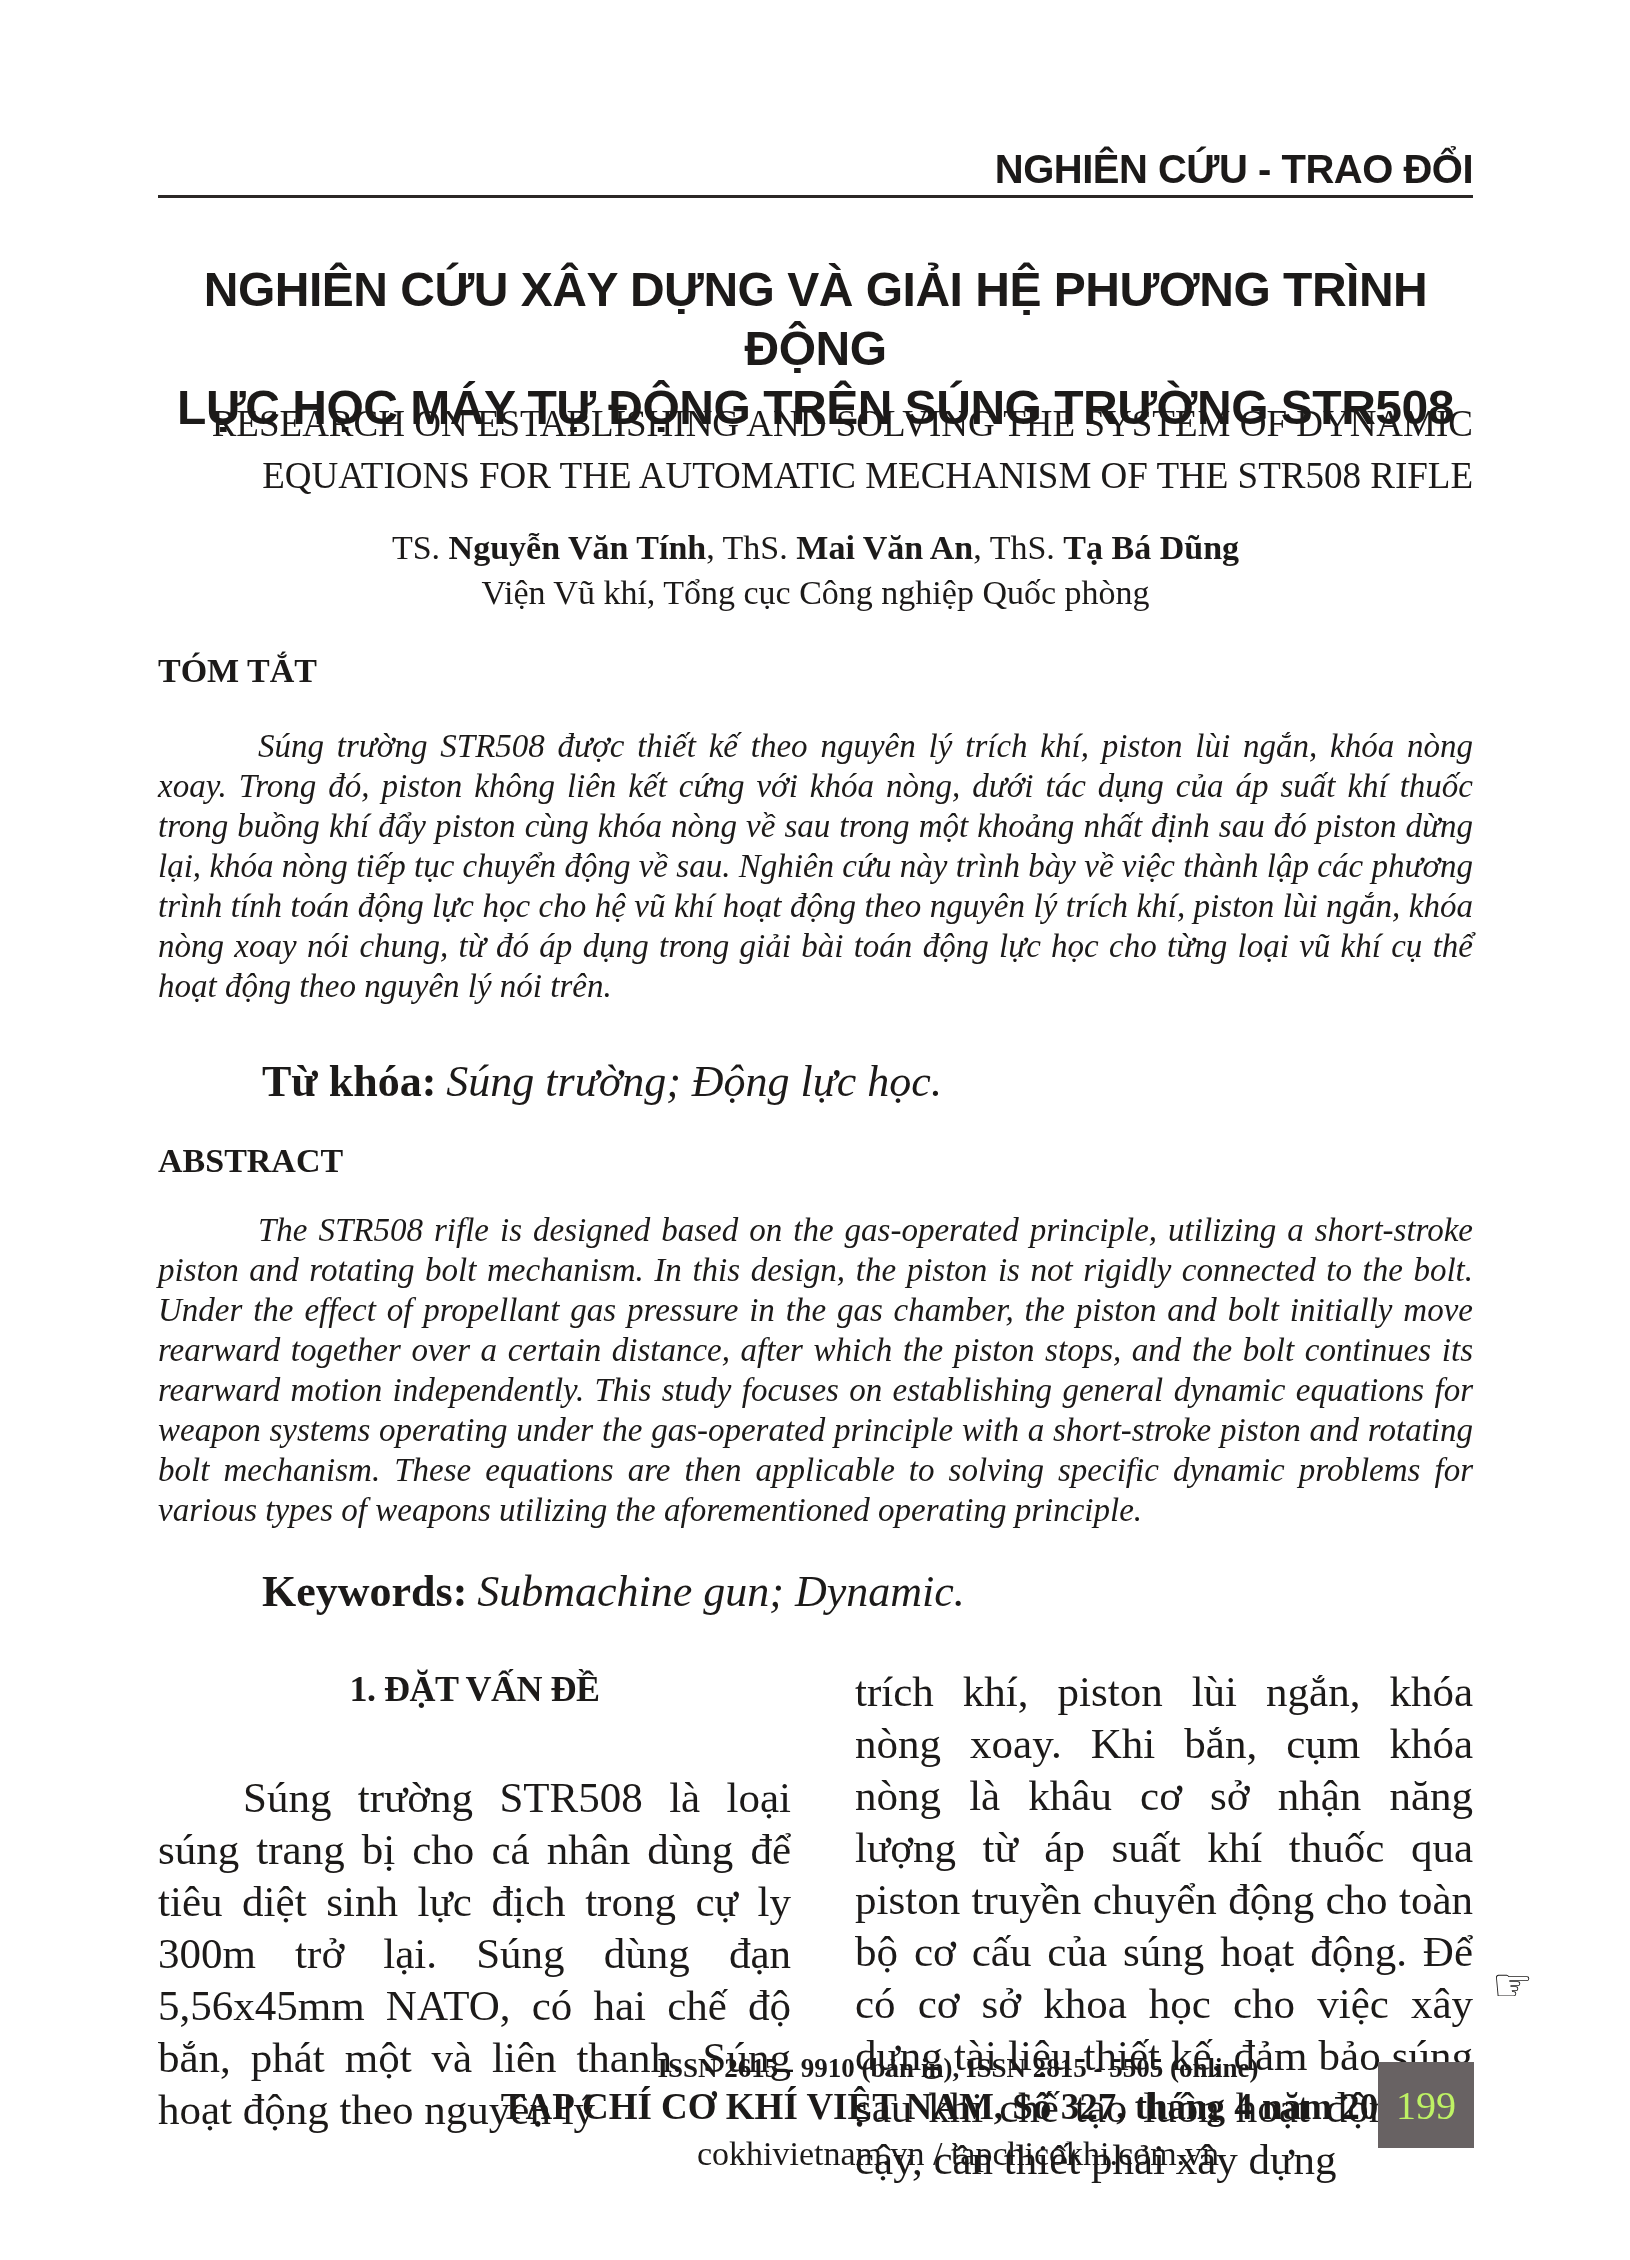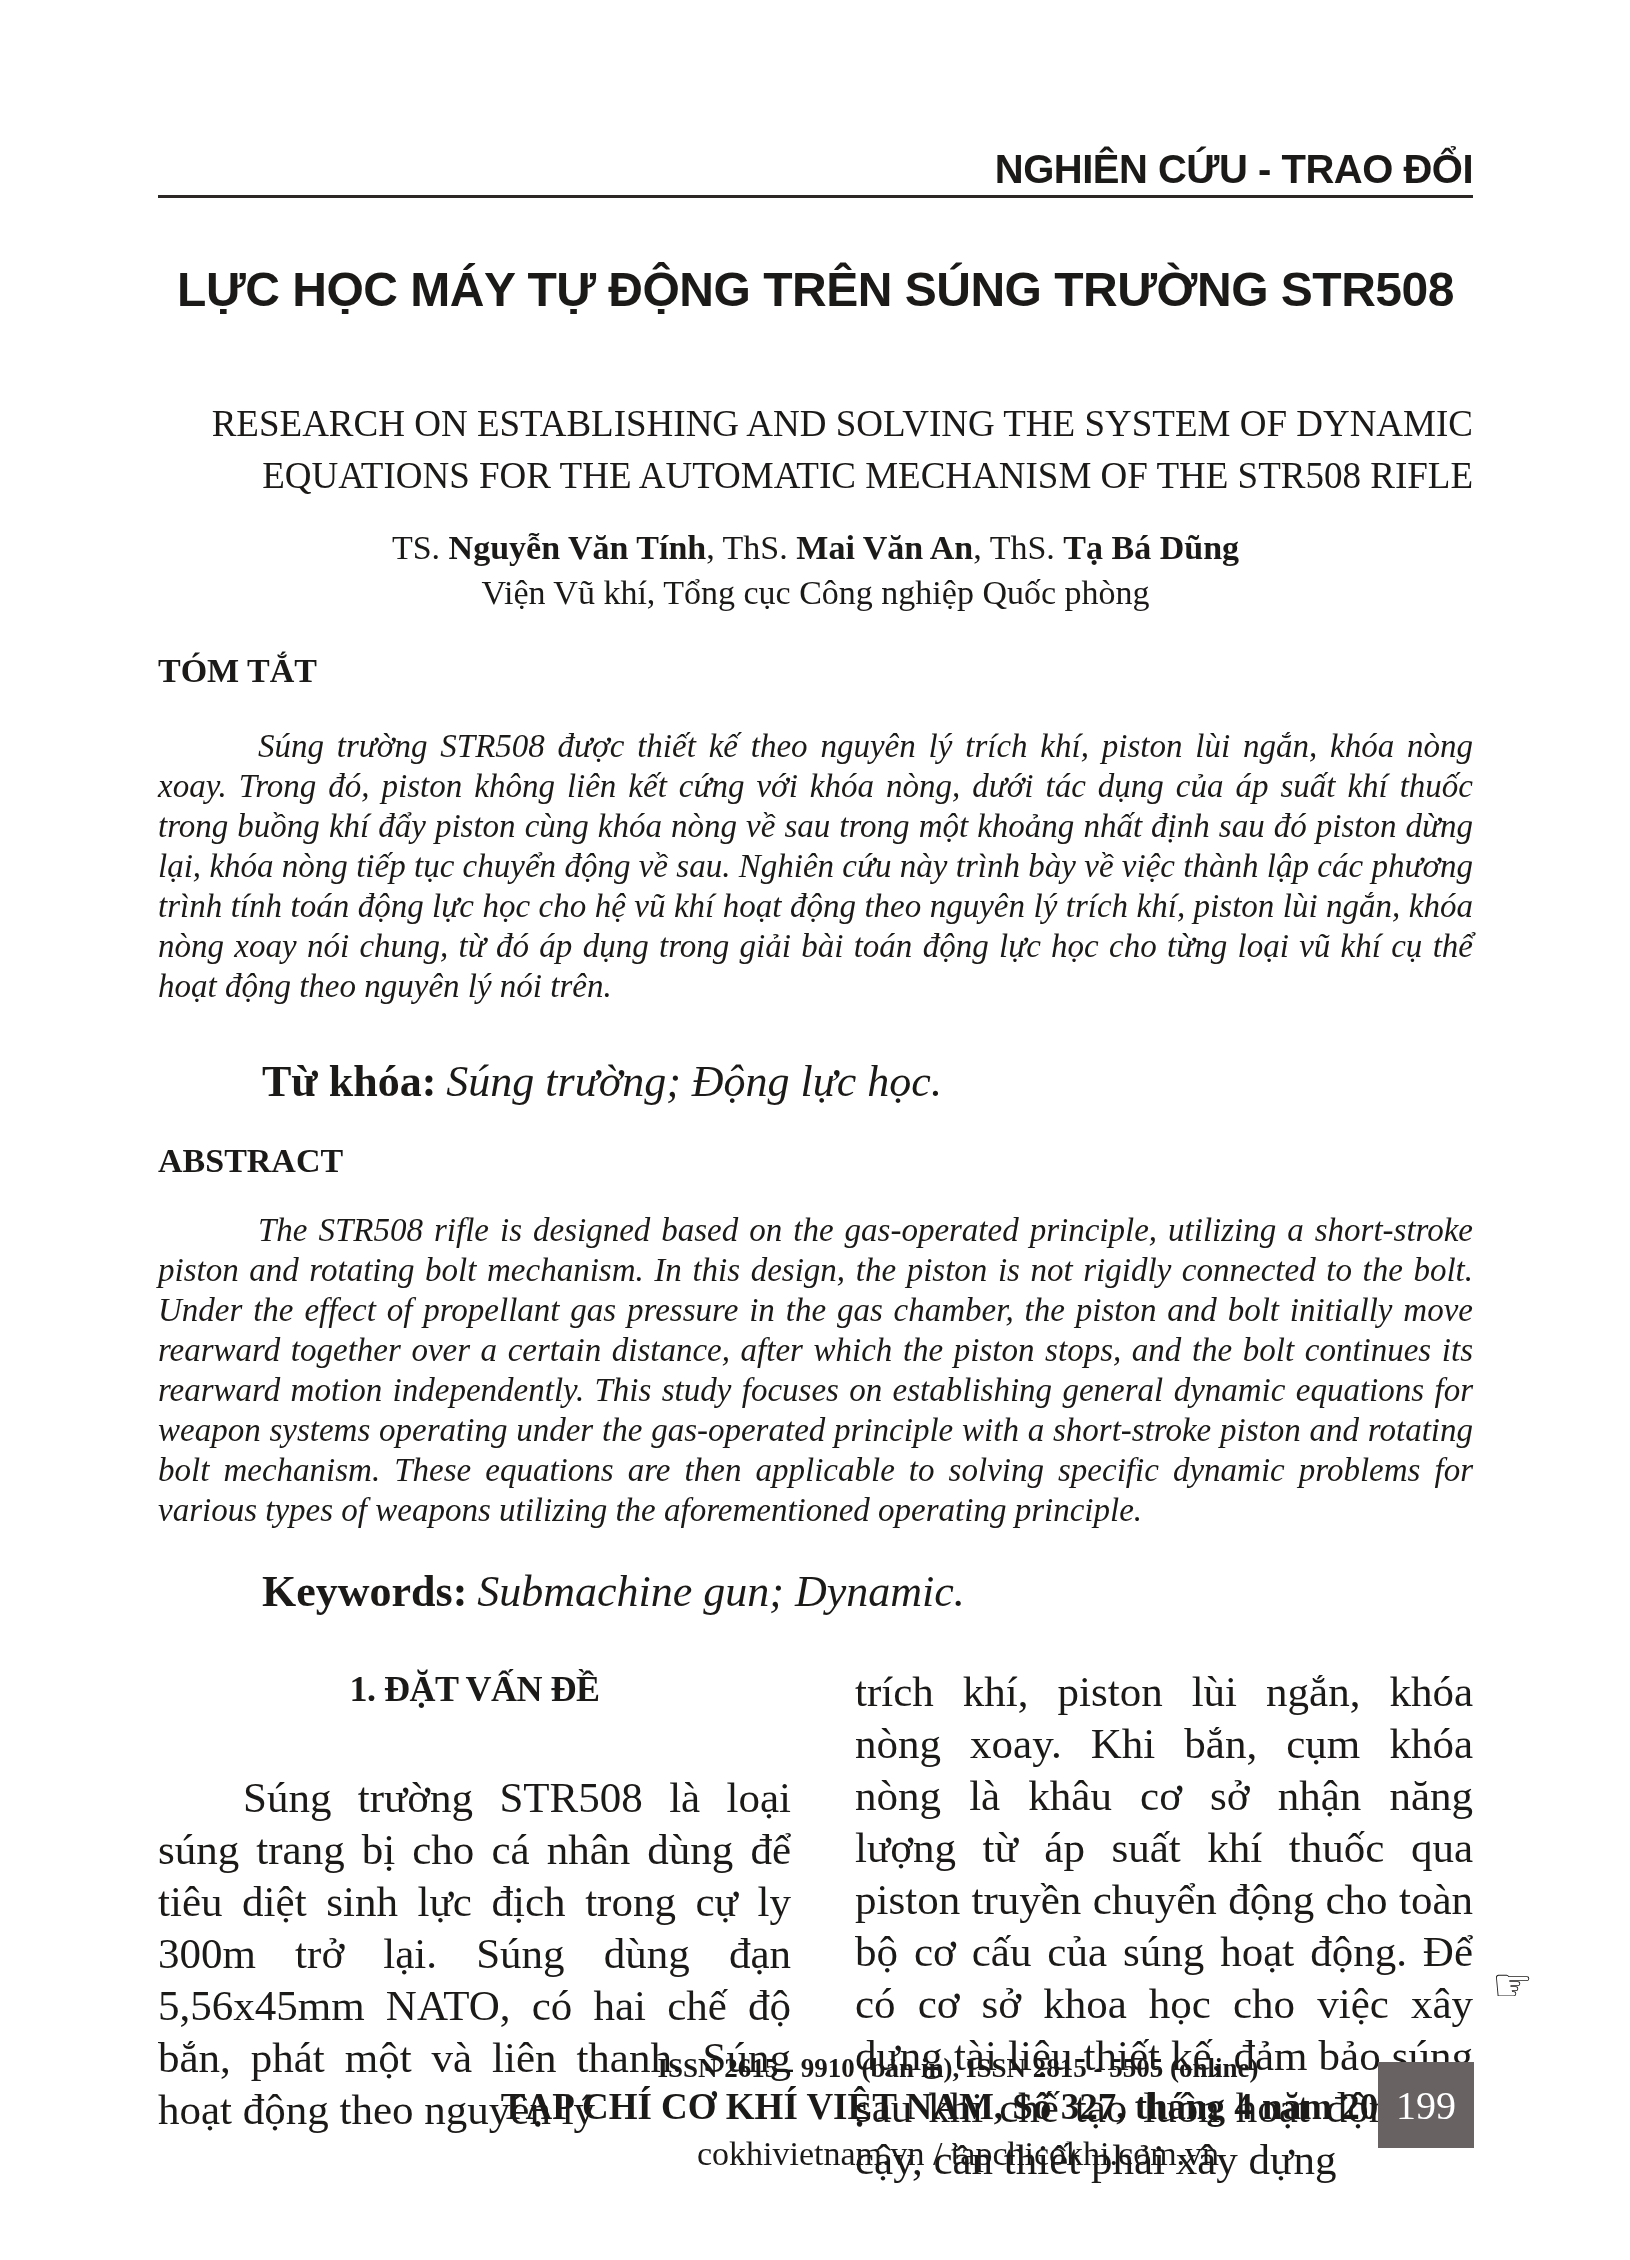--- a/index.html
+++ b/index.html
@@ -85,34 +85,35 @@
 
   
   .footer-text{
     left:440px;top:2052px;width:1036px;text-align:center;
   }
   .f-issn{font-weight:bold;font-size:27px;line-height:32px;}
   .f-journal{font-weight:bold;font-size:37px;line-height:40px;margin-top:3px;}
   .f-web{font-weight:normal;font-size:34px;line-height:38px;margin-top:8px;}
   .pagebox{
     left:1378px;top:2062px;width:96px;height:86px;
-    background:#686263;color:#ffffff;
+    background:#686263;color:#bef264;
     display:flex;align-items:center;justify-content:center;
     font-size:40px;
   }
 </style>
 </head>
 <body>
 
 <div class="page">
 
   <div class="abs hdr">NGHIÊN CỨU - TRAO ĐỔI</div>
   <div class="abs rule"></div>
 
   <div class="abs vtitle">
+    <span style="display:block">NGHIÊN CỨU XÂY DỰNG VÀ GIẢI HỆ PHƯƠNG TRÌNH ĐỘNG</span>
     <span style="display:block">LỰC HỌC MÁY TỰ ĐỘNG TRÊN SÚNG TRƯỜNG STR508</span>
   </div>
 
   <div class="abs etitle">
     <span style="display:block">RESEARCH ON ESTABLISHING AND SOLVING THE SYSTEM OF DYNAMIC</span>
     <span style="display:block">EQUATIONS FOR THE AUTOMATIC MECHANISM OF THE STR508 RIFLE</span>
   </div>
 
   <div class="abs authors">
     <span>TS. </span><span style="font-weight:bold">Nguyễn Văn Tính</span><span>, ThS. </span><span style="font-weight:bold">Mai Văn An</span><span>, ThS. </span><span style="font-weight:bold">Tạ Bá Dũng</span>

